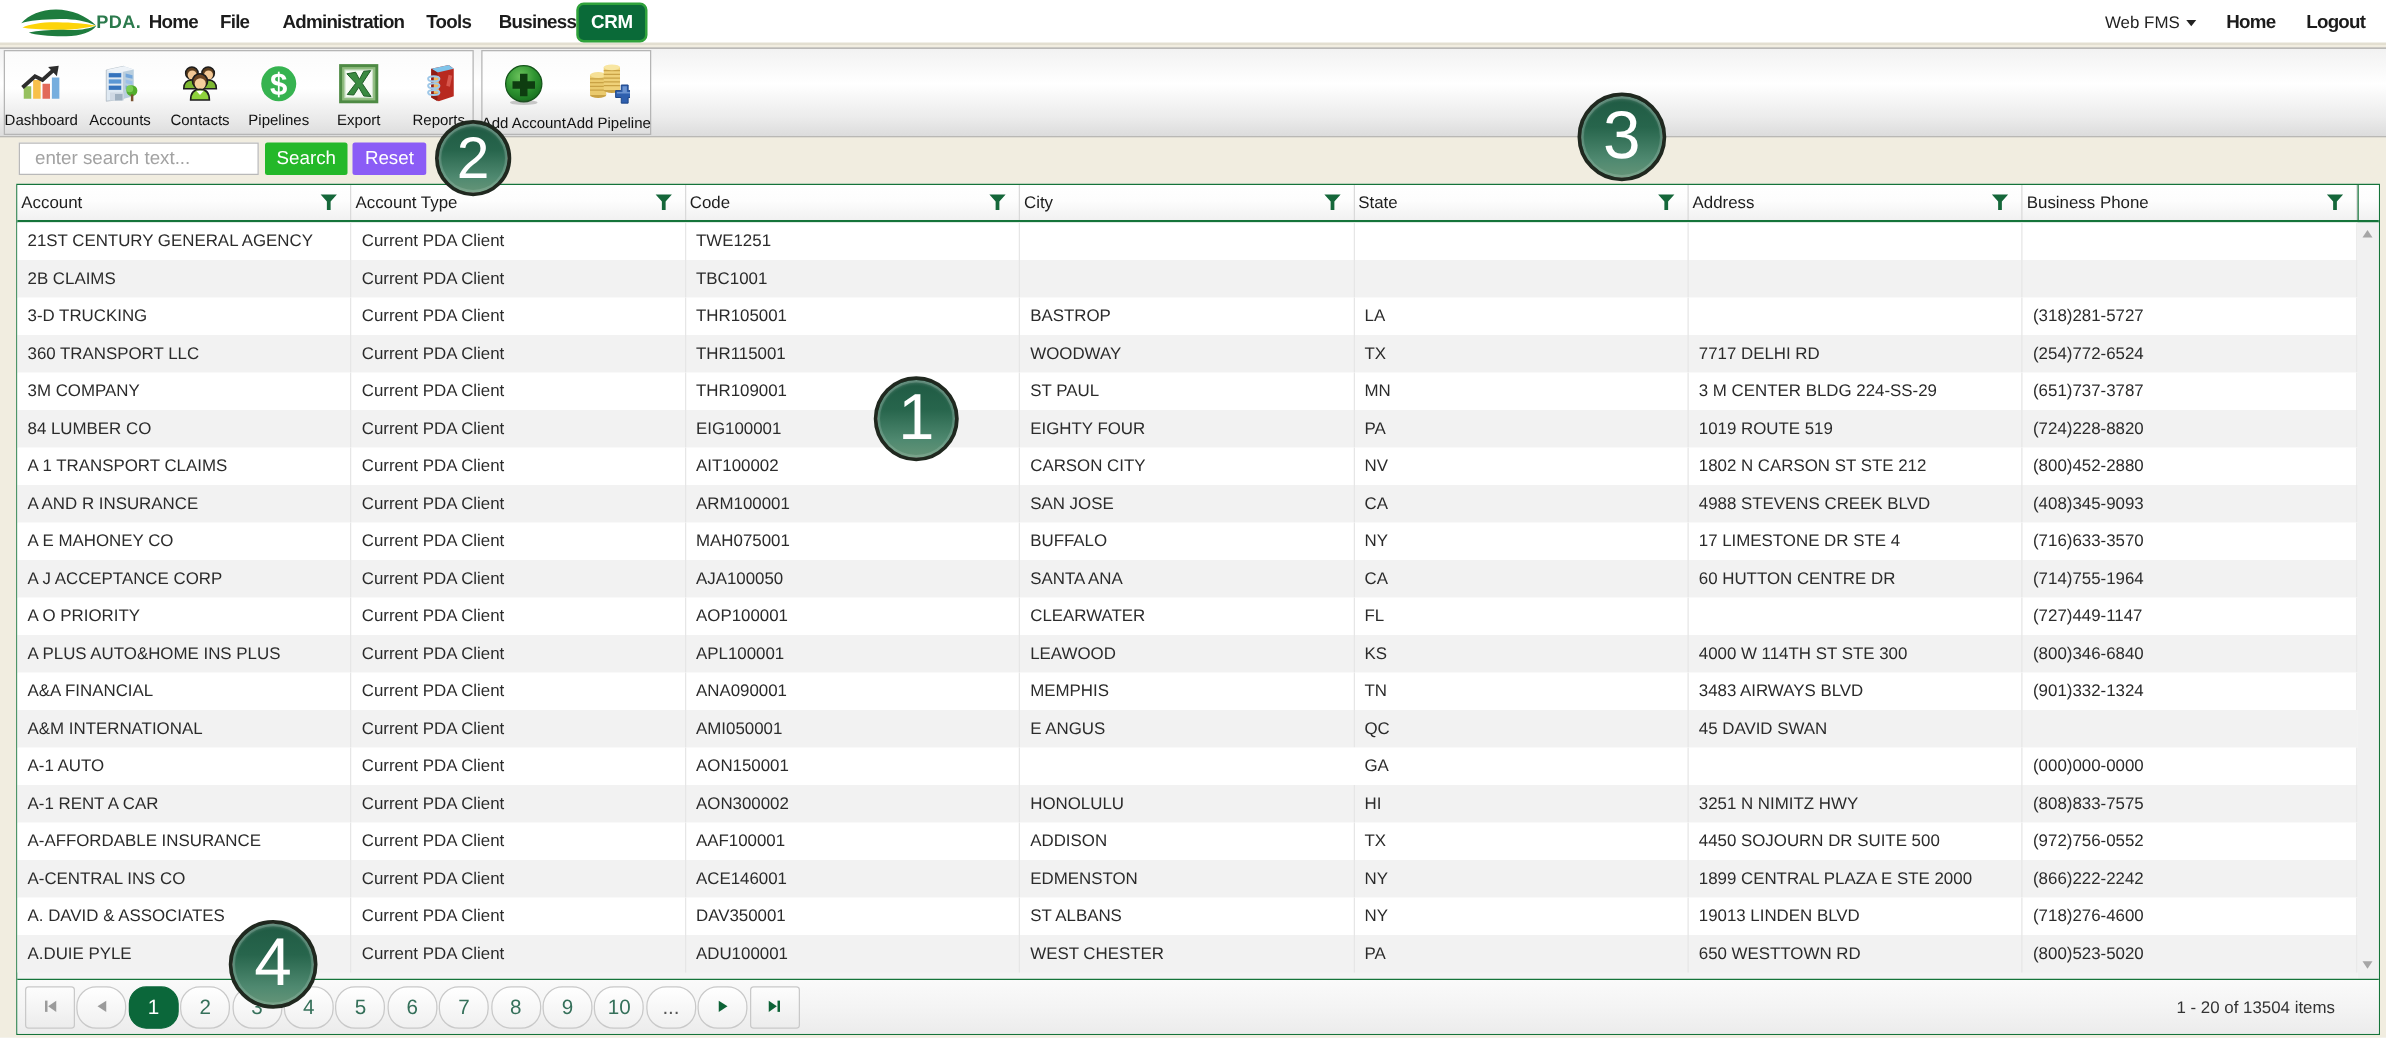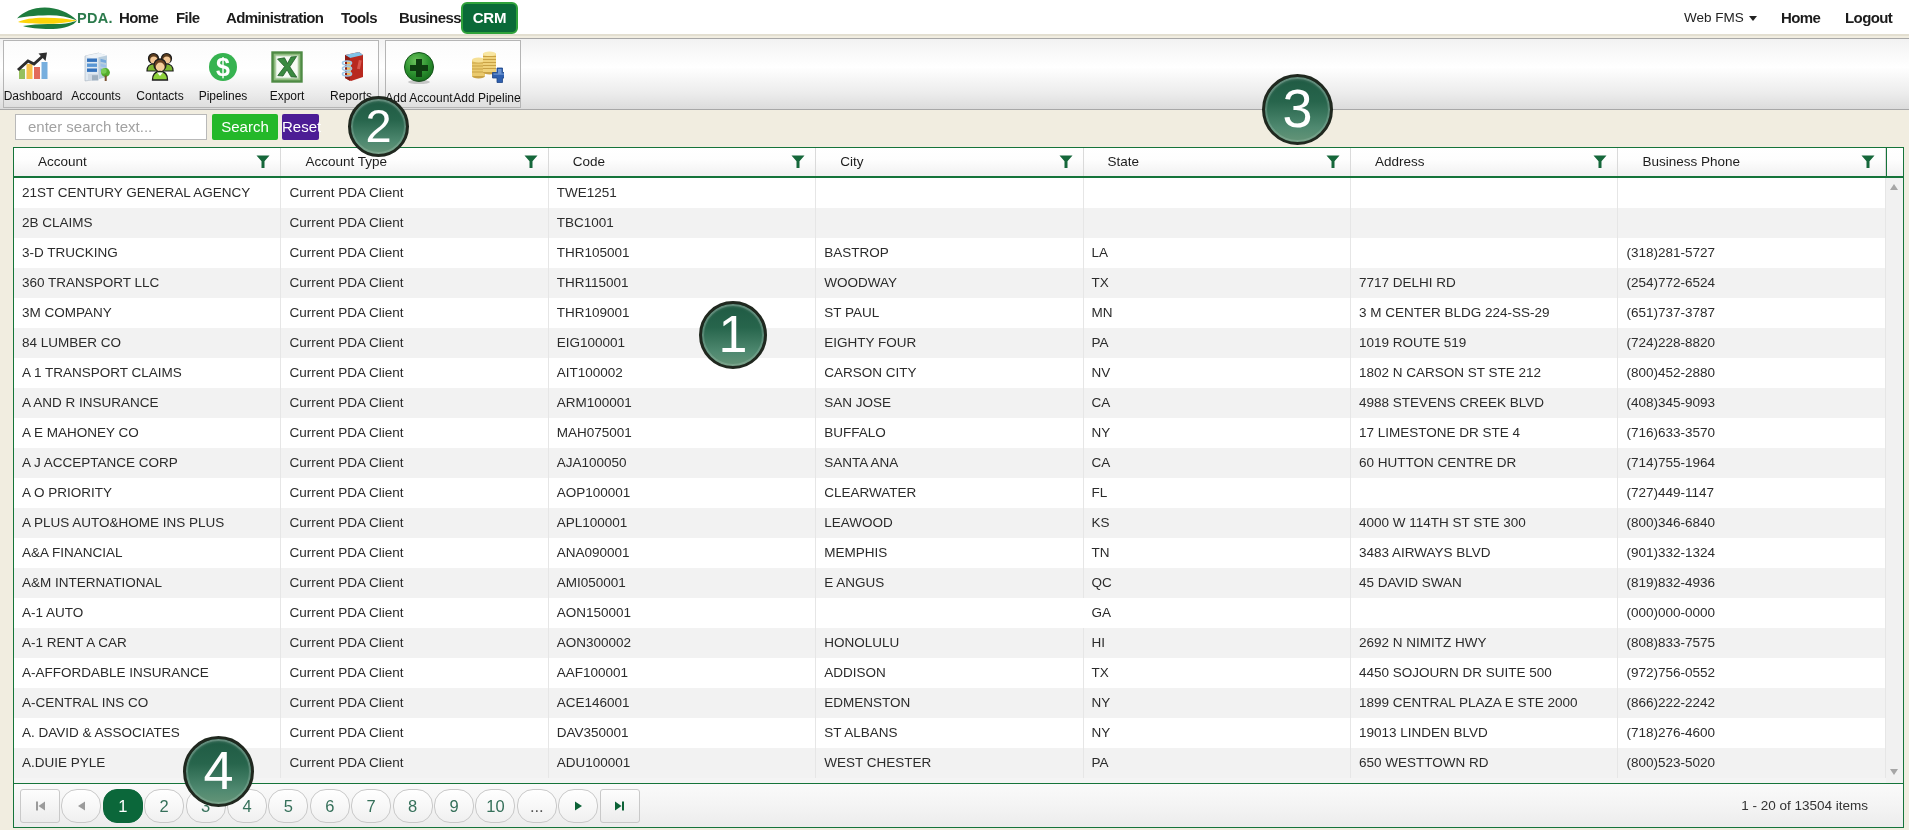--- a/index.html
+++ b/index.html
@@ -15,25 +15,25 @@
 #toolbar{position:absolute;left:0;top:38px;width:1909px;height:72px;background:linear-gradient(180deg,#f2f2f2 0%,#ffffff 40%,#ececec 78%,#dcdcdc 100%);border-top:1px solid #a8a8a8;border-bottom:1px solid #a8a8a8}
 .tgroup{position:absolute;top:1px;height:68px;border:1px solid #b5b5b5;background:linear-gradient(180deg,#fbfbfb 0%,#ffffff 45%,#eaeaea 82%,#dedede 100%)}
 .titem{position:absolute;top:12px;width:84px;text-align:center}
 .titem svg{display:block;margin:0 auto}
 .titem .lbl{margin-top:6px;font-size:12px;color:#111;white-space:nowrap}
 
 #searchrow{position:absolute;left:0;top:110px;width:1909px;height:37px;background:#f1ede0}
 #searchbox{position:absolute;left:15px;top:4px;width:192px;height:26px;background:#fff;border:1px solid #b9b9b9;font-size:15px;color:#a2a2a2;line-height:24px;padding-left:12px}
 .btn{position:absolute;top:4px;height:26px;color:#fff;font-size:15px;text-align:center;line-height:26px;border-radius:2px}
 #btn-search{left:212px;width:66px;background:#24b829}
-#btn-reset{left:282px;width:37px;background:#4c1d95}
+#btn-reset{left:282px;width:59px;background:#8b5cf6}
 
 #grid{position:absolute;left:13px;top:147px;width:1891px;height:681px;border:1px solid #15743a;background:#fff}
 #ghead{position:absolute;left:0;top:0;width:1889px;height:30px;background:linear-gradient(180deg,#ffffff 0%,#fdfdfd 45%,#f1f1f1 100%);border-bottom:2px solid #15743a}
-.hcell{position:absolute;top:0;height:28px;line-height:28px;font-size:13.5px;color:#1d1d1d;padding-left:24px;border-right:1px solid #dadada}
+.hcell{position:absolute;top:0;height:28px;line-height:28px;font-size:13.5px;color:#1d1d1d;padding-left:3px;border-right:1px solid #dadada}
 .hcell svg{position:absolute;top:7px}
 #hspacer{position:absolute;top:0;height:28px;left:1872px;width:17px;border-left:1px solid #15743a}
 #gbody{position:absolute;left:0;top:30px;width:1872px;height:605px;background:#f4f4f4}
 .grow{position:absolute;left:0;width:1872px;height:30px}
 .grow.alt{background:#f2f2f2}
 .grow.w{background:#ffffff}
 .gcell{position:absolute;top:0;height:30px;line-height:29px;font-size:13.5px;color:#2b2b2b;padding-left:8px;border-right:1px solid #e6e6e6;white-space:nowrap;overflow:hidden}
 
 #sbar{position:absolute;left:1872px;top:30px;width:17px;height:605px;background:#f1f1f1}
 #sbar .up{position:absolute;left:4px;top:6px;width:0;height:0;border-left:4.5px solid transparent;border-right:4.5px solid transparent;border-bottom:6px solid #a6a6a6}
@@ -323,37 +323,36 @@
 <div class="gcell" style="left:1337.0px;width:267.4px">3483 AIRWAYS BLVD</div>
 <div class="gcell" style="left:1604.4px;width:267.4px">(901)332-1324</div>
 </div>
 <div class="grow alt" style="top:390px">
 <div class="gcell" style="left:0.0px;width:267.4px">A&amp;M INTERNATIONAL</div>
 <div class="gcell" style="left:267.4px;width:267.4px">Current PDA Client</div>
 <div class="gcell" style="left:534.8px;width:267.4px">AMI050001</div>
 <div class="gcell" style="left:802.2px;width:267.4px">E ANGUS</div>
 <div class="gcell" style="left:1069.6px;width:267.4px">QC</div>
 <div class="gcell" style="left:1337.0px;width:267.4px">45 DAVID SWAN</div>
-<div class="gcell" style="left:1604.4px;width:267.4px">(819)832-4936</div>
 </div>
 <div class="grow w" style="top:420px">
 <div class="gcell" style="left:0.0px;width:267.4px">A-1 AUTO</div>
 <div class="gcell" style="left:267.4px;width:267.4px">Current PDA Client</div>
 <div class="gcell" style="left:534.8px;width:267.4px">AON150001</div>
 <div class="gcell" style="left:1069.6px;width:267.4px">GA</div>
 <div class="gcell" style="left:1337.0px;width:267.4px"></div>
 <div class="gcell" style="left:1604.4px;width:267.4px">(000)000-0000</div>
 </div>
 <div class="grow alt" style="top:450px">
 <div class="gcell" style="left:0.0px;width:267.4px">A-1 RENT A CAR</div>
 <div class="gcell" style="left:267.4px;width:267.4px">Current PDA Client</div>
 <div class="gcell" style="left:534.8px;width:267.4px">AON300002</div>
 <div class="gcell" style="left:802.2px;width:267.4px">HONOLULU</div>
 <div class="gcell" style="left:1069.6px;width:267.4px">HI</div>
-<div class="gcell" style="left:1337.0px;width:267.4px">2692 N NIMITZ HWY</div>
+<div class="gcell" style="left:1337.0px;width:267.4px">3251 N NIMITZ HWY</div>
 <div class="gcell" style="left:1604.4px;width:267.4px">(808)833-7575</div>
 </div>
 <div class="grow w" style="top:480px">
 <div class="gcell" style="left:0.0px;width:267.4px">A-AFFORDABLE INSURANCE</div>
 <div class="gcell" style="left:267.4px;width:267.4px">Current PDA Client</div>
 <div class="gcell" style="left:534.8px;width:267.4px">AAF100001</div>
 <div class="gcell" style="left:802.2px;width:267.4px">ADDISON</div>
 <div class="gcell" style="left:1069.6px;width:267.4px">TX</div>
 <div class="gcell" style="left:1337.0px;width:267.4px">4450 SOJOURN DR SUITE 500</div>
 <div class="gcell" style="left:1604.4px;width:267.4px">(972)756-0552</div>

